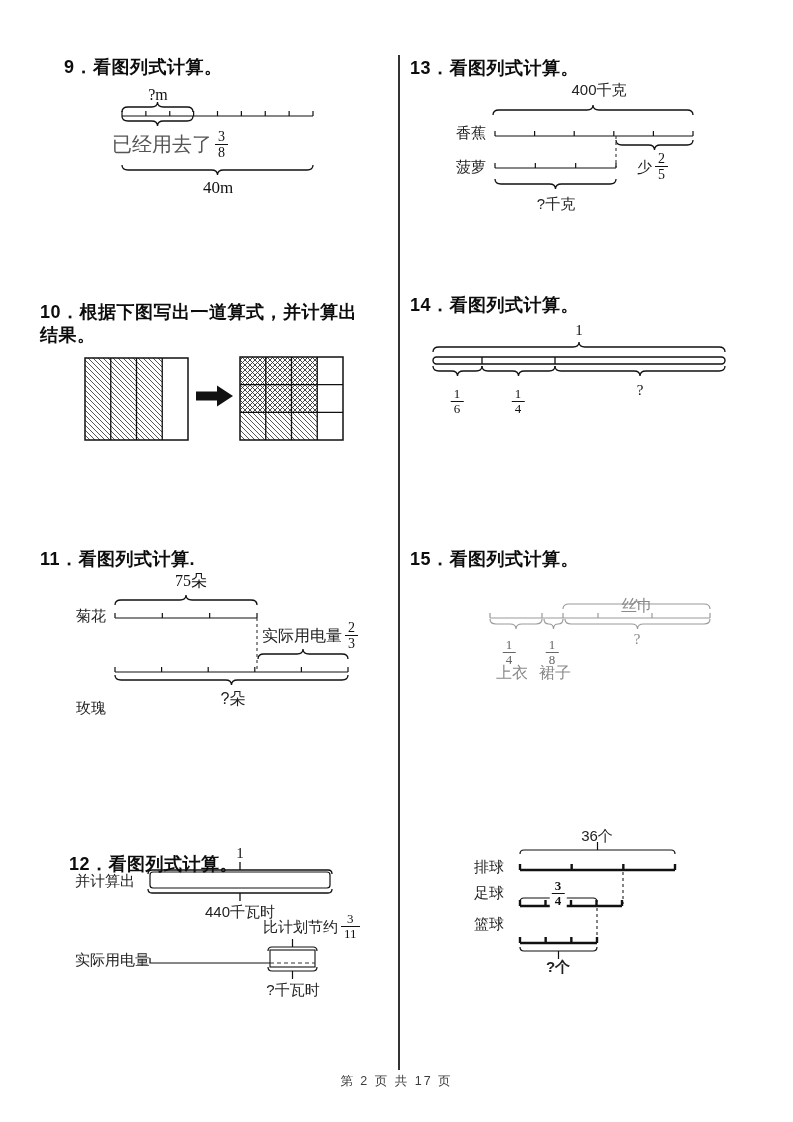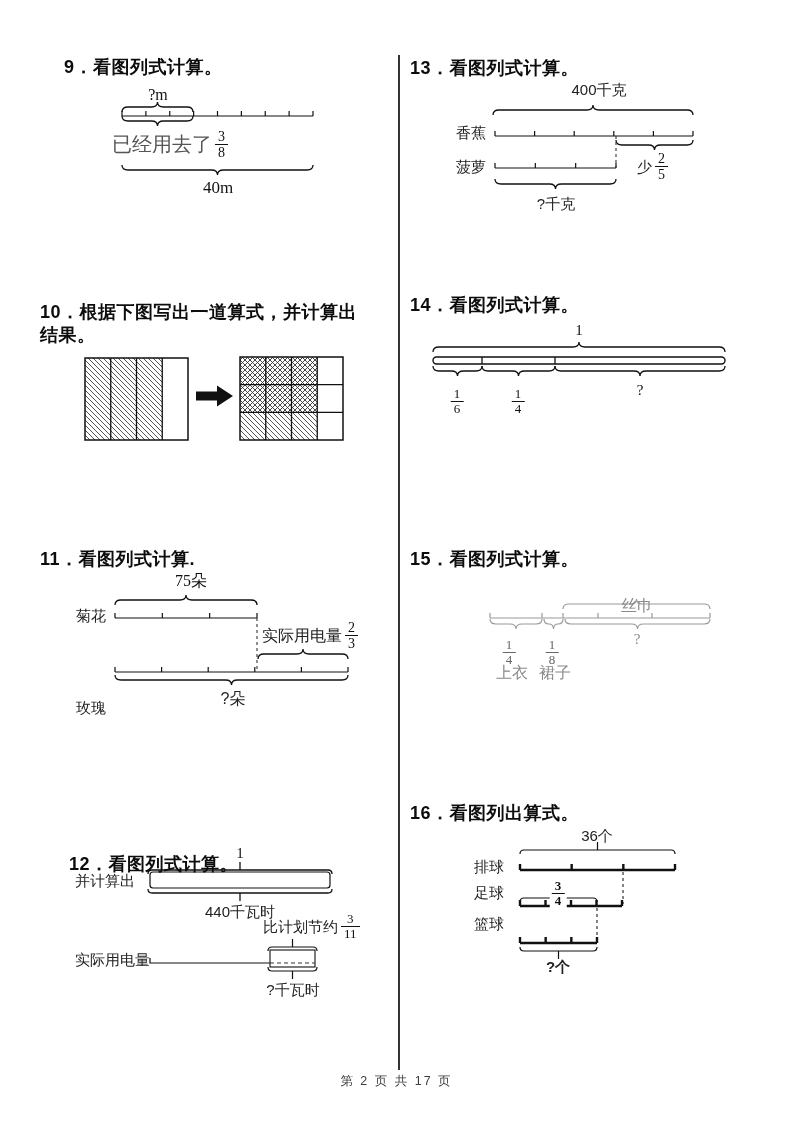--- a/index.html
+++ b/index.html
@@ -195,21 +195,20 @@
   <div class="lbl center" style="left:552px;top:635px;">
     <span class="frac grayfrac">
         <span class="num">1</span>
         <span class="den">8</span>
       </span>
   </div>
   <div class="lbl gray center serif" style="left:637px;top:631px;font-size:15px;">?</div>
   <div class="lbl gray center" style="left:512px;top:664px;font-size:16px;">上衣</div>
   <div class="lbl gray center" style="left:555px;top:664px;font-size:16px;">裙子</div>
 
-  <div class="title" style="left:410px;top:801px;">16．看图列出算式。</div>
   <div class="lbl center" style="left:597px;top:827px;">36个</div>
   <div class="lbl" style="left:474px;top:858px;">排球</div>
   <div class="lbl" style="left:474px;top:884px;">足球</div>
   <div class="lbl center" style="left:558px;top:876px;">
     <span class="frac bold whitebg">
         <span class="num">3</span>
         <span class="den">4</span>
       </span>
   </div>
   <div class="lbl" style="left:474px;top:915px;">篮球</div>

